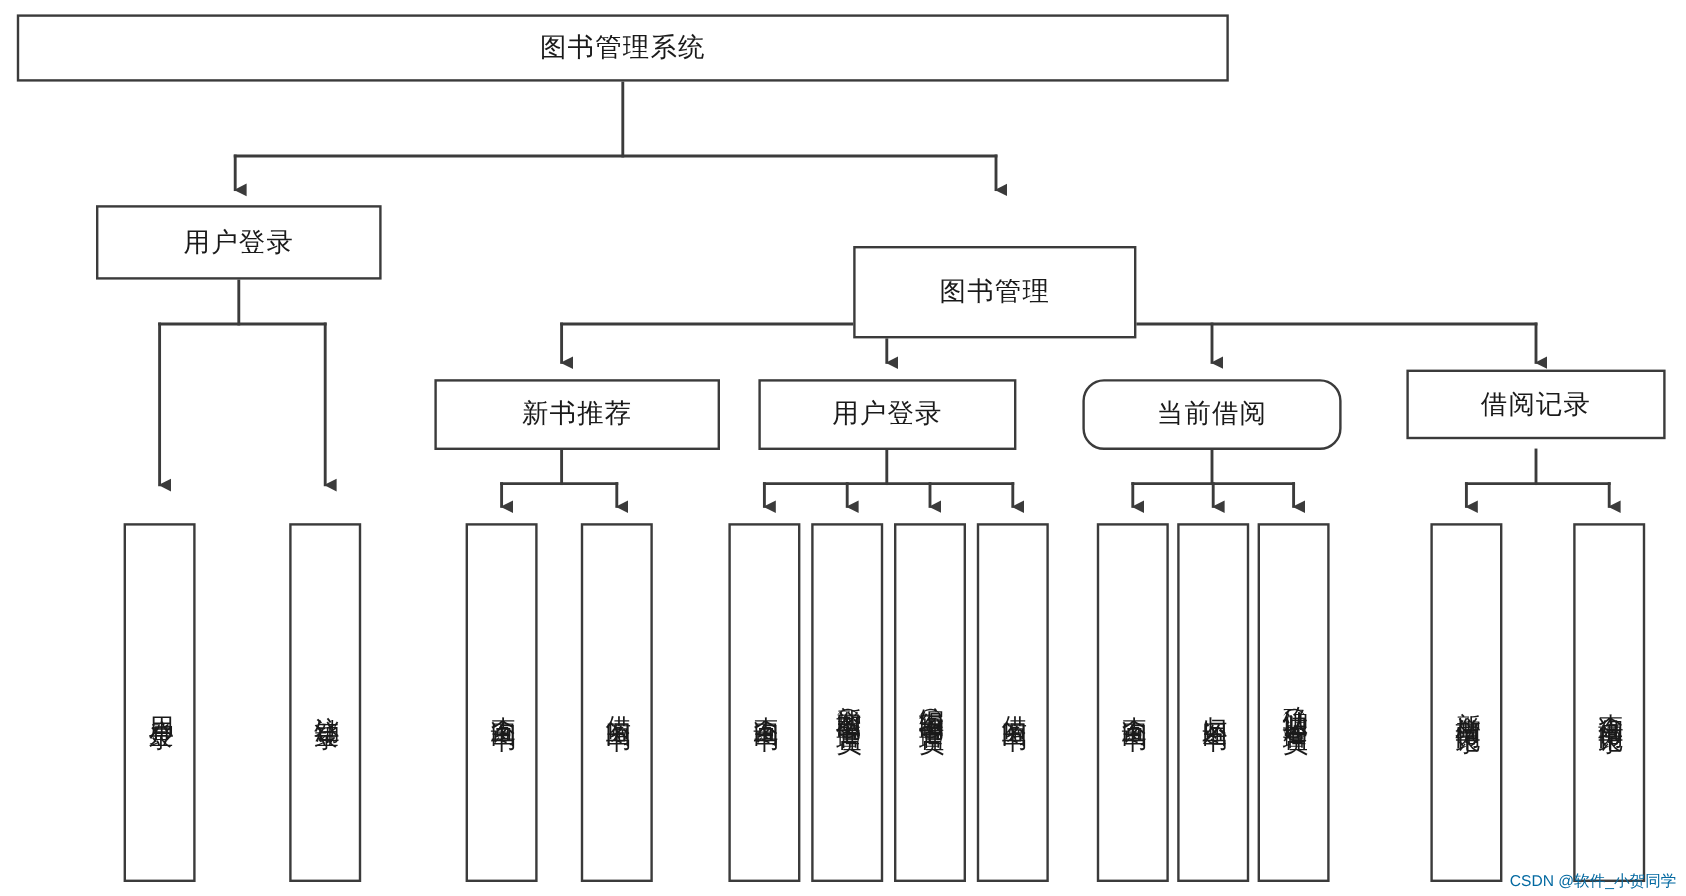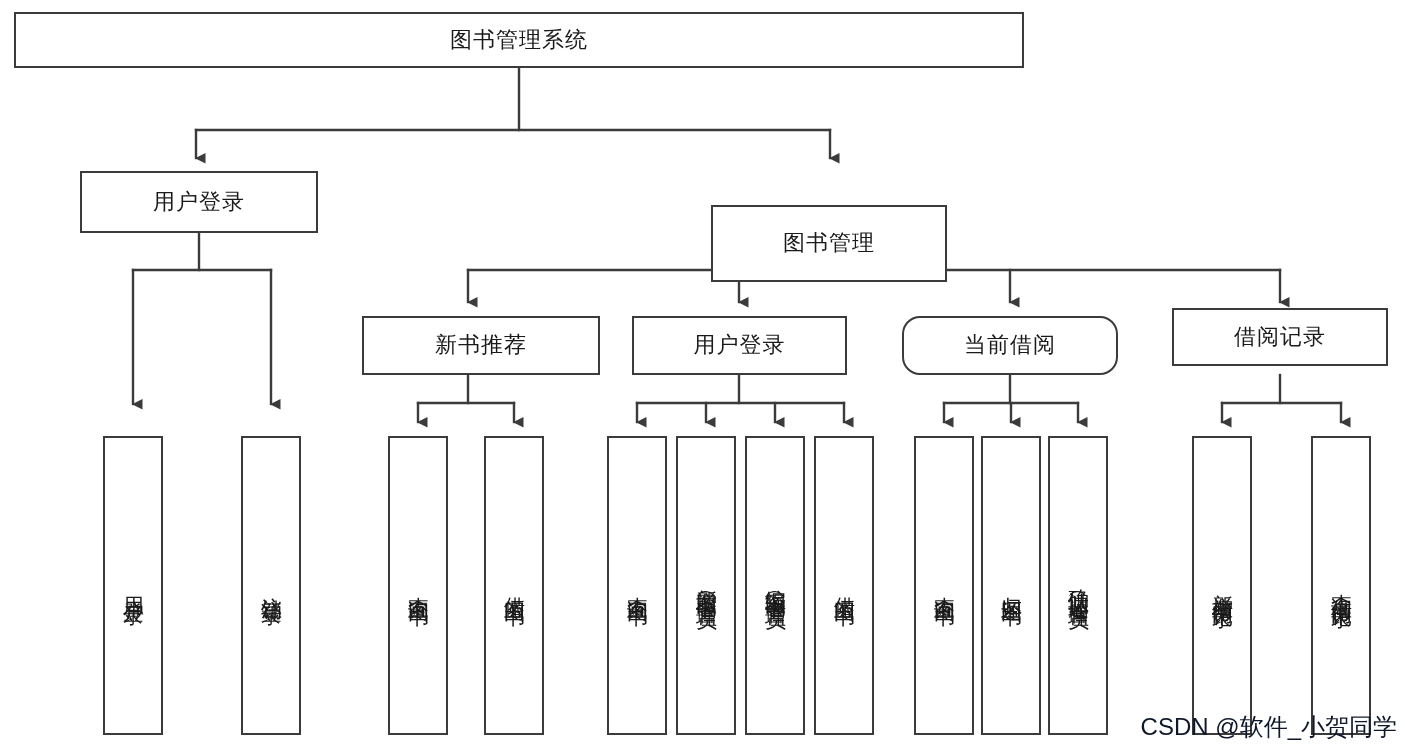--- a/index.html
+++ b/index.html
@@ -52,22 +52,22 @@
     writing-mode: vertical-rl;
     text-orientation: upright;
     font-size: 21px;
     line-height: 1.18;
     letter-spacing: 3px;
   }
   .watermark {
     position: absolute;
     right: 8px;
     bottom: 4px;
-    font-size: 24px;
-    color: #0f172a;
+    font-size: 13px;
+    color: #0369a1;
     white-space: nowrap;
     z-index: 5;
     font-family: "Liberation Sans", "DejaVu Sans", sans-serif;
   }
 </style>
 </head>
 <body>
 
 <div id="diagram-root">
 

